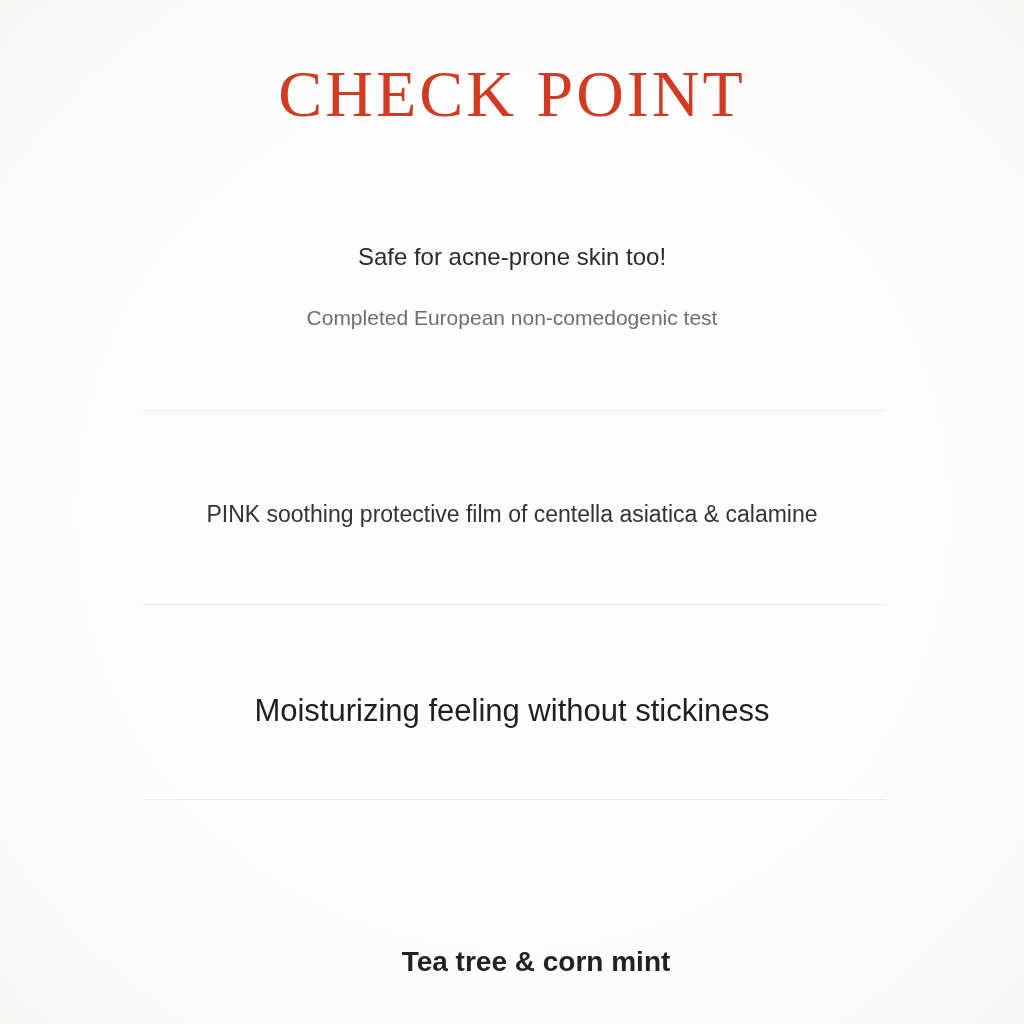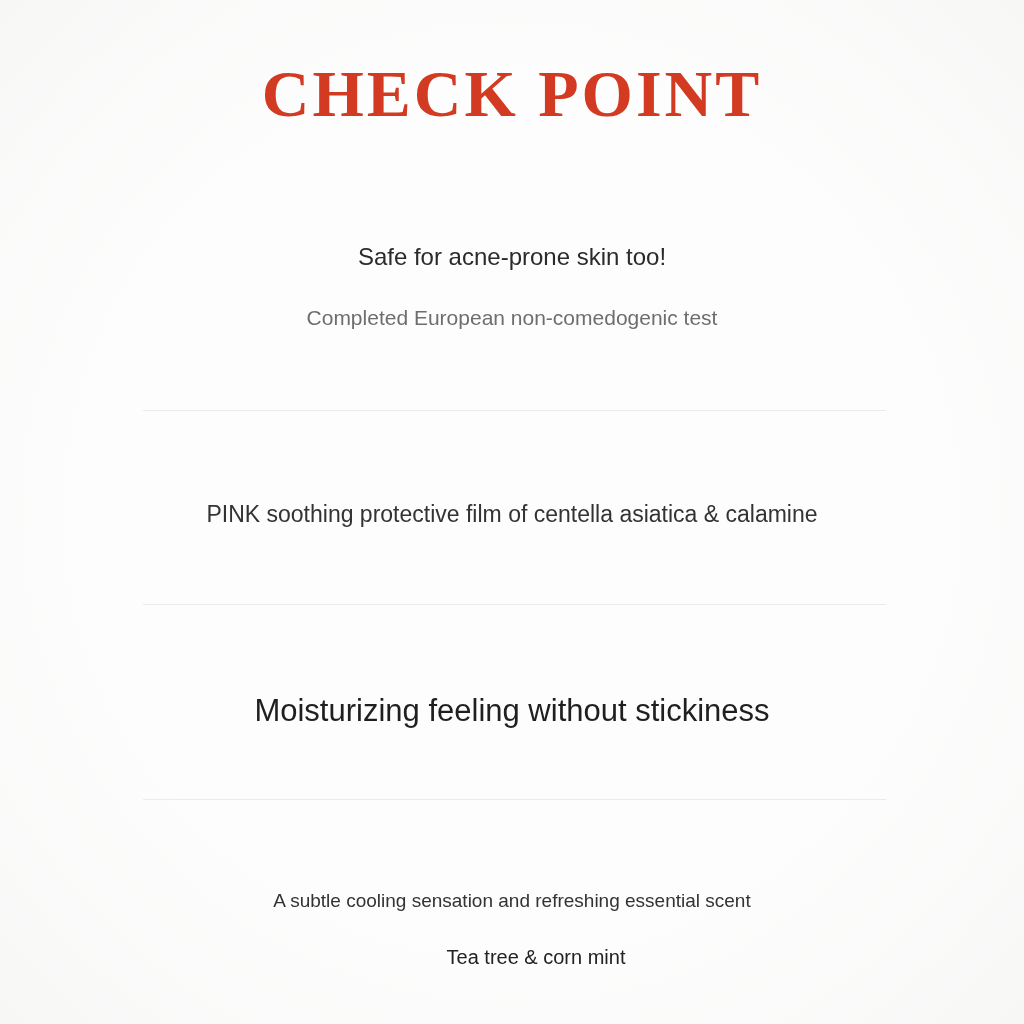--- a/index.html
+++ b/index.html
@@ -22,40 +22,40 @@
     background: radial-gradient(ellipse at center, #fdfdfd 60%, #f7f7f6 100%);
   }
 
   .title {
     position: absolute;
     top: 56px;
     left: 0;
     width: 100%;
     text-align: center;
     font-family: "Liberation Serif", serif;
-    font-weight: bold;
+    font-weight: normal;
     font-size: 66px;
     letter-spacing: 3px;
     color: #d23b22;
   }
 
   .line {
     position: absolute;
     left: 0;
     width: 100%;
     text-align: center;
     color: #2e2e2e;
   }
 
   .heading-1   { top: 243px; font-size: 24px; color: #2b2b2b; }
   .subtext-1   { top: 306px; font-size: 21px; color: #6e6e6e; }
   .text-2      { top: 501px; font-size: 23px; color: #333333; }
   .heading-3   { top: 693px; font-size: 31px; font-weight: 500; color: #1f1f1f; }
   .text-4      { top: 890px; font-size: 19px; color: #333333; }
-  .subtext-4   { top: 946px; font-size: 20px; font-weight: 400; color: #222222; padding-left: 48px; }
+  .subtext-4   { top: 946px; font-size: 28px; font-weight: 700; color: #222222; padding-left: 48px; }
 
   .divider {
     position: absolute;
     left: 14%;
     width: 72.5%;
     height: 0;
     border-top: 1px solid #ebebea;
   }
 
   .divider-1 { top: 410px; }
@@ -76,17 +76,16 @@
   <div class="divider divider-1"></div>
 
   <div class="line text-2">PINK soothing protective film of centella asiatica &amp; calamine</div>
 
   <div class="divider divider-2"></div>
 
   <div class="line heading-3">Moisturizing feeling without stickiness</div>
 
   <div class="divider divider-3"></div>
 
-  <div class="line text-4">A subtle cooling sensation and refreshing essential scent</div>
 
   <div class="line subtext-4">Tea tree &amp; corn mint</div>
 
 </div>
 
 </body></html>

